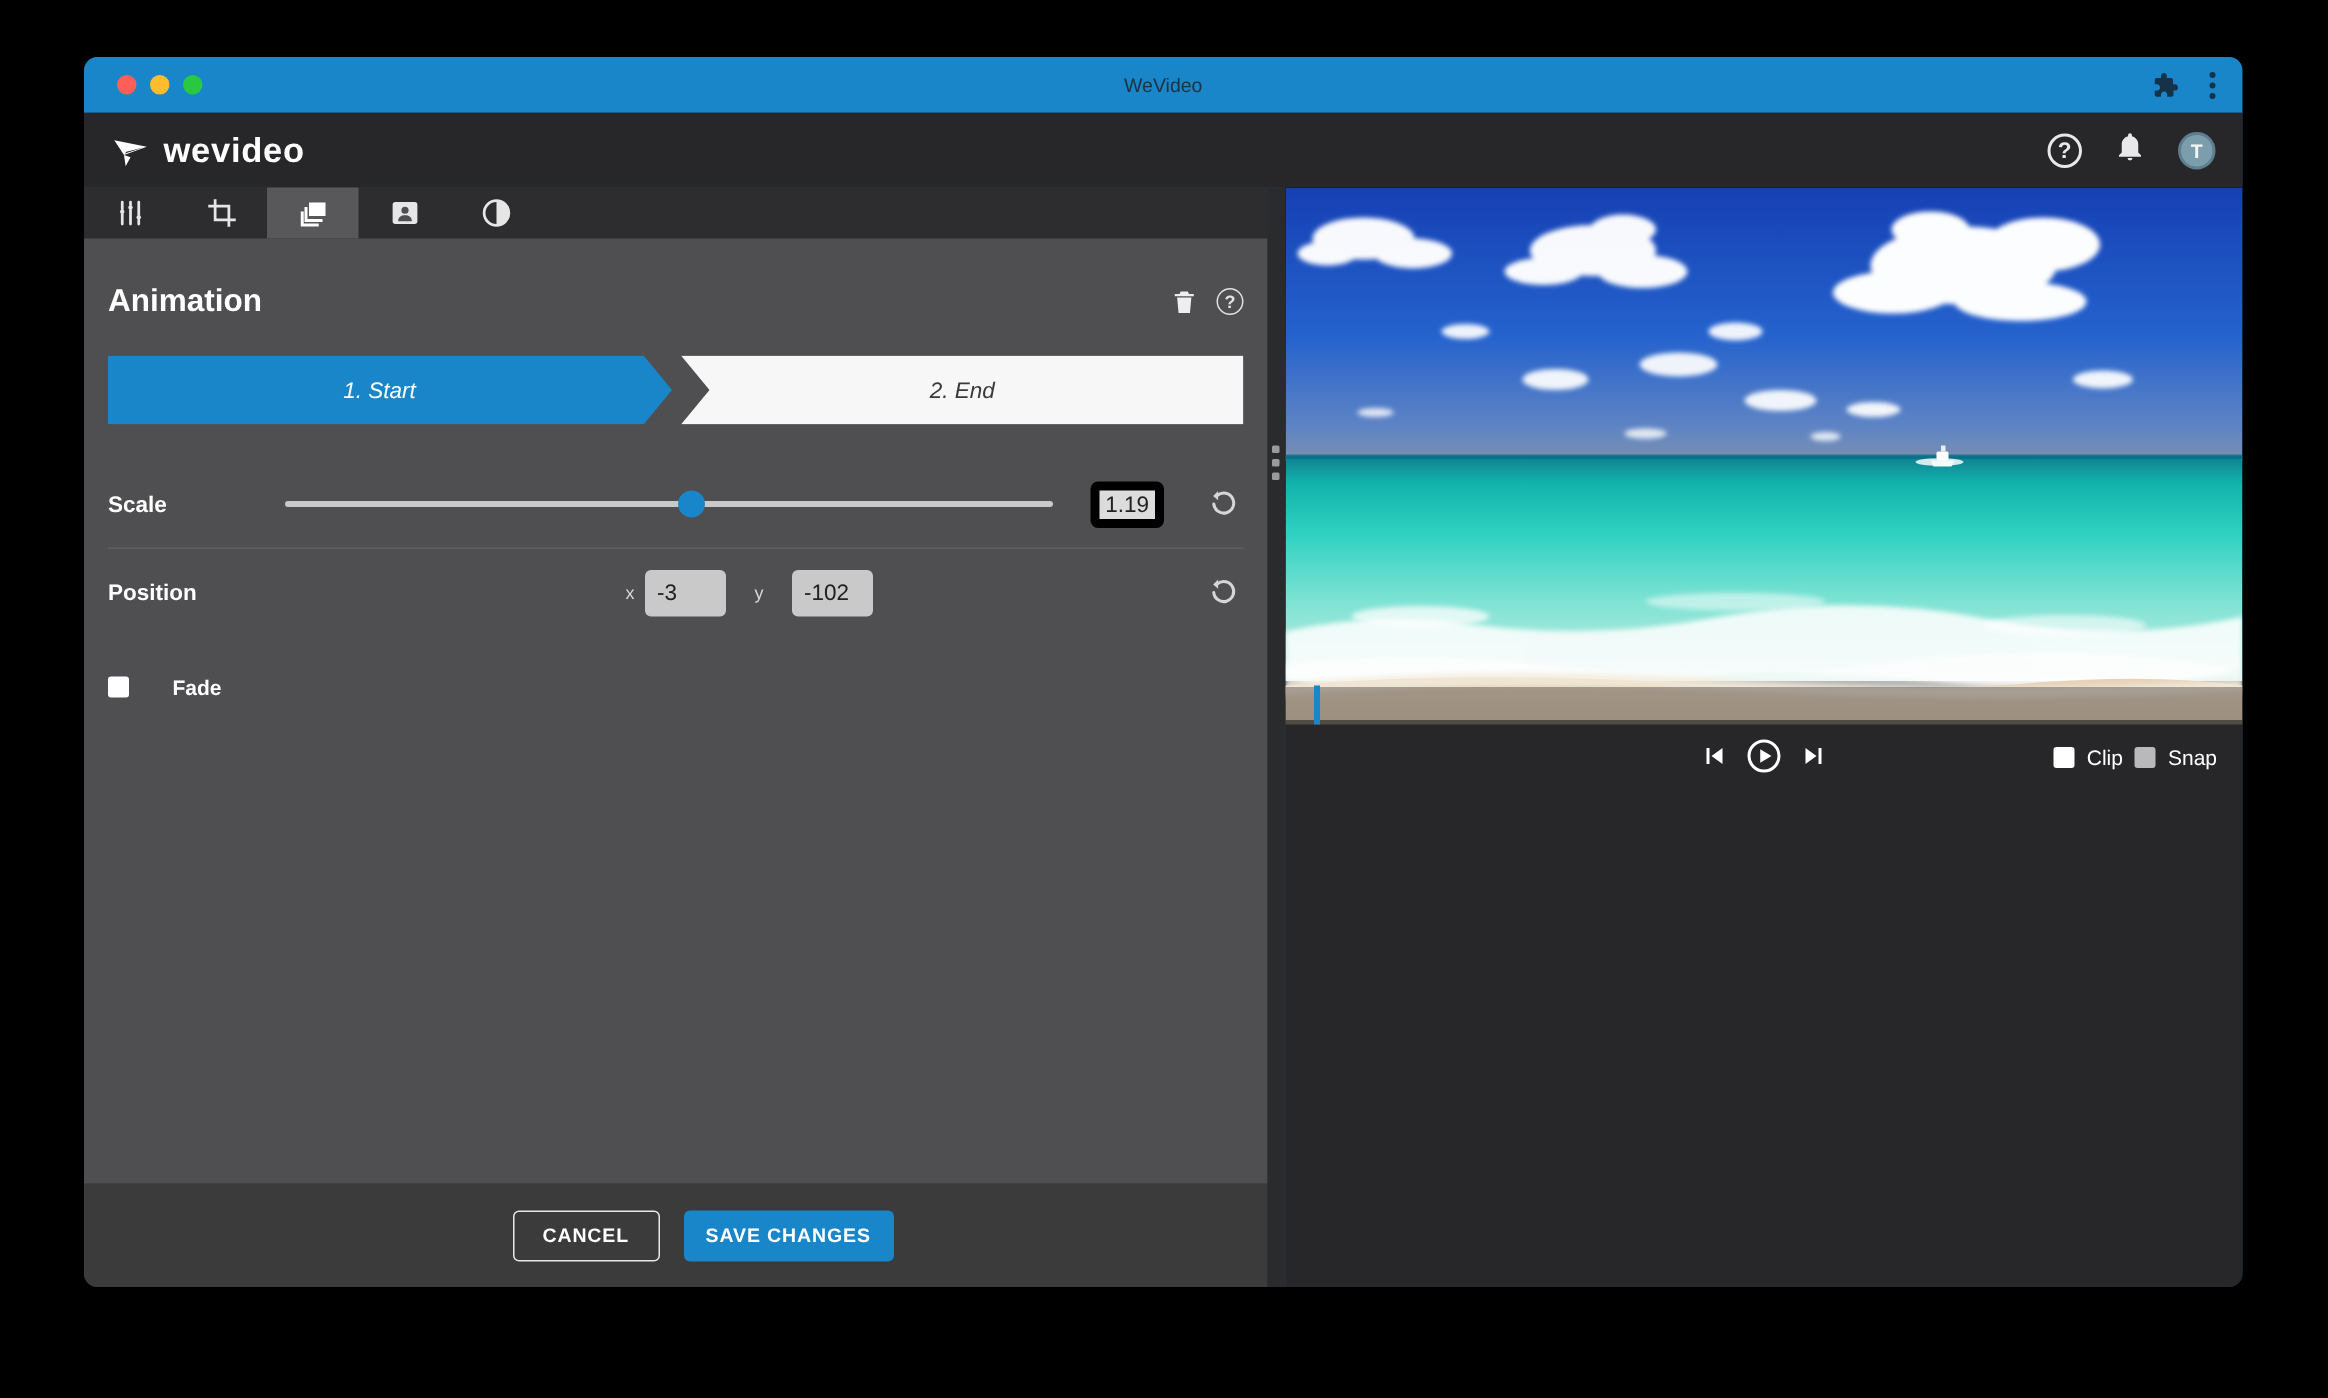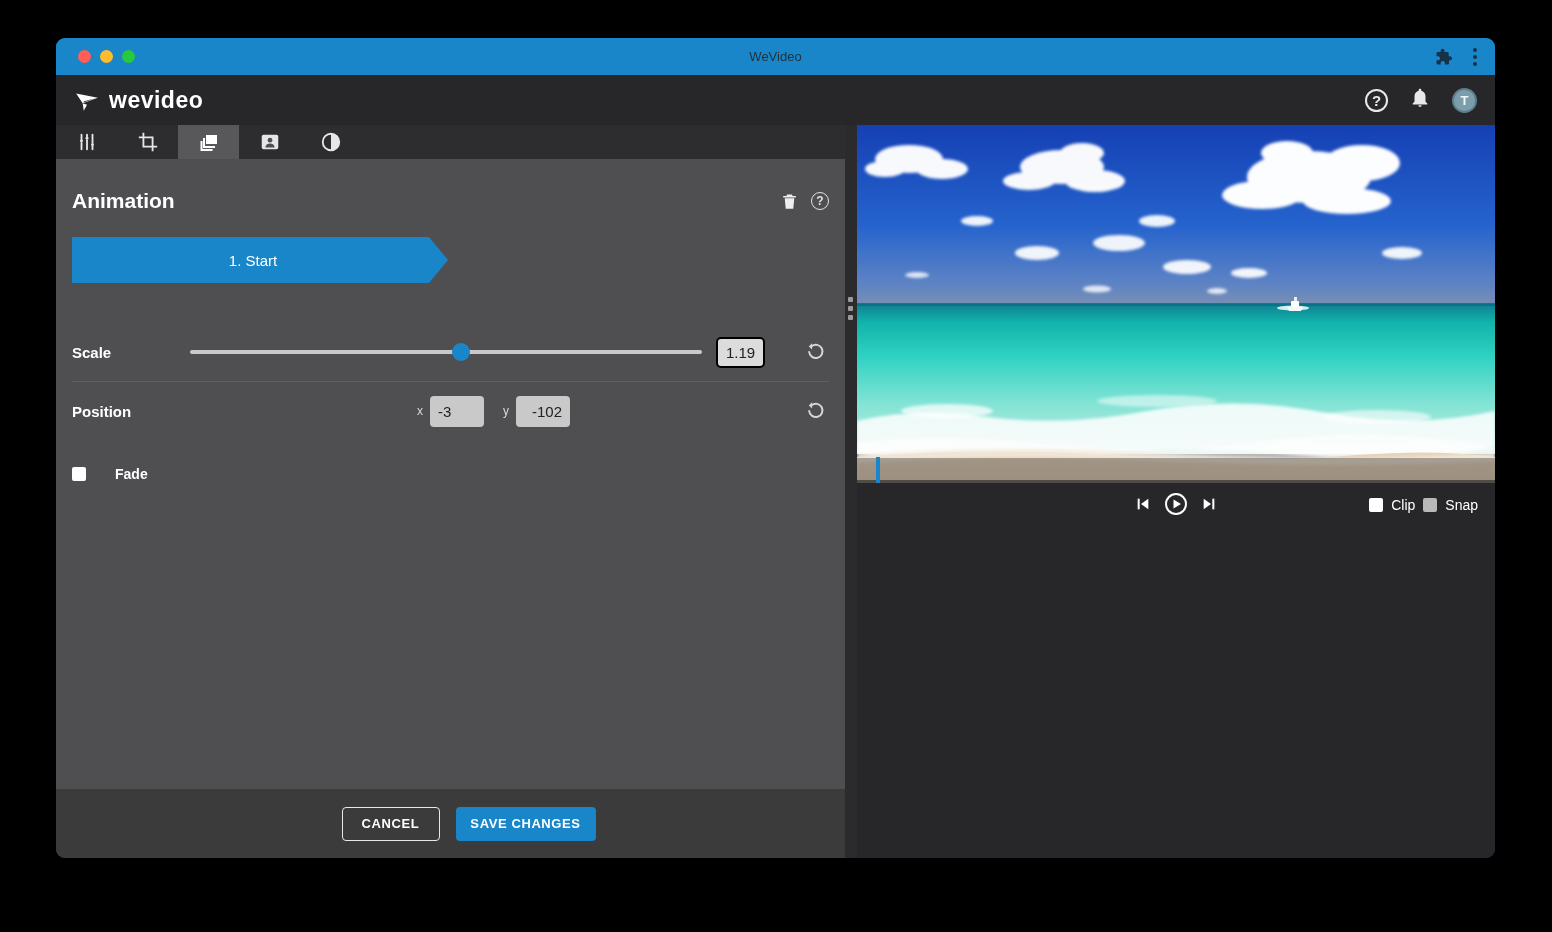--- a/index.html
+++ b/index.html
@@ -48,37 +48,37 @@
   .panel-body { flex:1; background:#4f4f51; padding:0 16px; position:relative; }
 
   .panel-head { display:flex; align-items:center; margin-top:30px; margin-bottom:24px; }
   .panel-title { color:#fff; font-size:21px; font-weight:bold; }
   .panel-head-icons { margin-left:auto; display:flex; align-items:center; gap:12px; }
   .panel-head-icons svg { display:block; }
   .qmark { width:18px; height:18px; border:1.6px solid #e2e2e2; border-radius:50%; color:#e2e2e2; font-size:12px;
            font-weight:bold; display:flex; align-items:center; justify-content:center; }
 
   
-  .steps { display:flex; height:46px; position:relative; margin-bottom:40px; }
+  .steps { display:flex; height:46px; position:relative; margin-bottom:24px;font-style:italic; }
   .step-start { width:376px; background:#1a86ca; color:#fff; font-size:15px; display:flex; align-items:center;
                 justify-content:center; clip-path:polygon(0 0, calc(100% - 19px) 0, 100% 50%, calc(100% - 19px) 100%, 0 100%);
                 padding-right:14px; cursor:pointer; }
   .step-end { flex:1; margin-left:6px; background:#f7f7f7; color:#3a3a3a; font-size:15px; display:flex; align-items:center;
               justify-content:center; clip-path:polygon(0 0, 100% 0, 100% 100%, 0 100%, 19px 50%); cursor:pointer; }
 
   
   .ctl-row { height:58px; display:flex; align-items:center; position:relative; }
   .row-sep { height:1px; background:rgba(255,255,255,0.10); margin:0 0; }
   .ctl-label { color:#fff; font-size:15px; font-weight:bold; width:62px; }
 
   .slider { position:relative; width:512px; height:20px; margin-left:56px; cursor:pointer; }
   .slider .track { position:absolute; top:8px; left:0; right:0; height:4px; border-radius:2px; background:#c9c9c9; }
   .slider .thumb { position:absolute; top:1px; left:53%; width:18px; height:18px; margin-left:-9px; border-radius:50%; background:#1a86ca; }
 
-  .value-box { width:49px; height:31px; margin-left:14px; background:#dcdcdc; border:2px solid #000000; border-radius:5px;
+  .value-box { width:49px; height:31px; margin-left:25px; background:#dcdcdc; border:6px solid #000000; border-radius:5px;
                color:#222; font-size:15px; text-align:center; font-family:"Liberation Sans", sans-serif; }
   .reset-btn { margin-left:auto; margin-right:2px; background:none; border:none; cursor:pointer; padding:2px; }
   .reset-btn svg { display:block; }
 
   .axis-label { color:#d8d8d8; font-size:12px; }
   .pos-input { width:54px; height:31px; background:#c9c9c9; border:none; border-radius:4px; color:#222; font-size:15px;
                padding-left:8px; font-family:"Liberation Sans", sans-serif; }
 
   .fade-row { display:flex; align-items:center; margin-top:26px; }
   .checkbox { width:14px; height:14px; background:#fff; border-radius:2px; display:inline-block; cursor:pointer; }
@@ -212,20 +212,21 @@
               <svg width="19" height="21" viewBox="0 0 24 24">
                   <path fill="#eee" d="M9 3 h6 l1 2 h4 v2 H4 V5 h4 z M6 8 h12 l-1.2 13 H7.2 z"></path>
                 </svg>
             </span>
             <span class="qmark">?</span>
           </div>
         </div>
 
         <div class="steps">
           <div class="step-start">1. Start</div>
+          <div class="step-end">2. End</div>
         </div>
 
         <div class="ctl-row">
           <span class="ctl-label">Scale</span>
           <div class="slider">
             <div class="track"></div>
             <div class="thumb" style="left: 53%;"></div>
           </div>
           <input class="value-box" value="1.19" style="">
           <button class="reset-btn">
@@ -236,21 +237,21 @@
           </button>
         </div>
 
         <div class="row-sep"></div>
 
         <div class="ctl-row">
           <span class="ctl-label" style="width:70px;">Position</span>
           <span class="axis-label" style="margin-left:275px;">x</span>
           <input class="pos-input" style="margin-left: 7px;" value="-3">
           <span class="axis-label" style="margin-left:19px;">y</span>
-          <input class="pos-input" style="margin-left: 7px; text-align: center;" value="-102">
+          <input class="pos-input" style="margin-left: 19px;" value="-102">
           <button class="reset-btn">
             <svg width="20" height="20" viewBox="0 0 24 24" fill="none" stroke="#d6d6d6" stroke-width="2.4">
               <path d="M8 5 a8 8 0 1 1 -3 7" stroke-linecap="round"></path>
               <path d="M8.5 1.5 L4.5 5.5 L8.5 9" fill="#d6d6d6" stroke="none"></path>
             </svg>
           </button>
         </div>
 
         <div class="fade-row">
           <span class="checkbox"></span>

